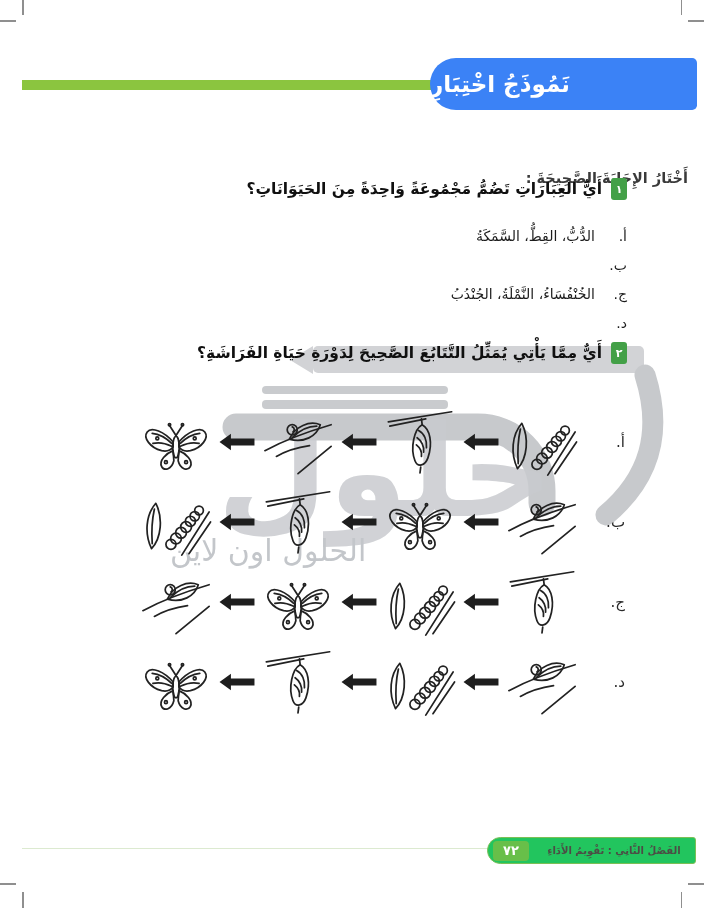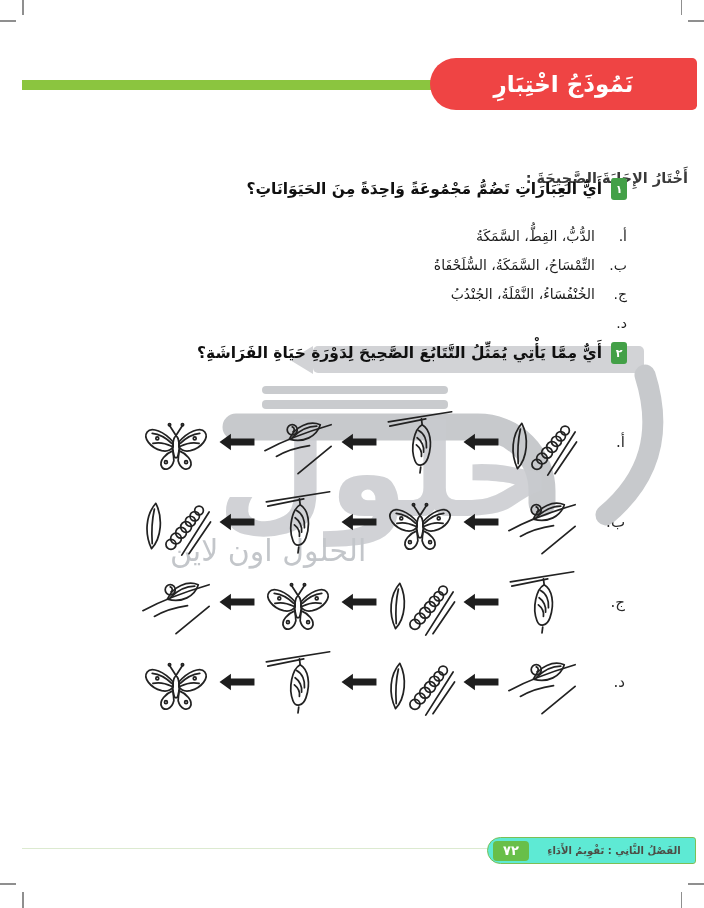--- a/index.html
+++ b/index.html
@@ -5,22 +5,22 @@
   html,body{margin:0;padding:0;background:#fff;}
   .page{
     position:relative;width:704px;height:908px;background:#ffffff;overflow:hidden;
     font-family:"DejaVu Sans",sans-serif;color:#1c1c1c;
   }
   
   .crop{position:absolute;background:#8f8f8f;}
   
   .green-rule{position:absolute;top:80px;left:22px;width:432px;height:10px;background:#8bc53f;}
   .banner{
-    position:absolute;top:58px;left:430px;right:7px;height:52px;background:#ef4444;
-    border-radius:27px 5px 5px 27px;display:flex;align-items:center;justify-content:center;
+    position:absolute;top:58px;left:430px;right:7px;height:52px;background:#3b82f6;
+    border-radius:27px 5px 5px 27px;display:flex;align-items:center;justify-content:flex-end;
     color:#fff;font-size:23px;font-weight:700;direction:rtl;
   }
   .instruction{
     position:absolute;top:134px;right:16px;direction:rtl;
     font-size:14.5px;font-weight:700;color:#3a3a3a;margin-top:36px;
   }
   
   .q-head{
     position:absolute;right:77px;direction:rtl;display:flex;align-items:center;gap:9px;
     font-size:15.5px;font-weight:700;color:#101010;
@@ -52,21 +52,21 @@
     font-size:30px;font-weight:400;color:#c3c6ca;
   }
   .wm-line2{
     position:absolute;top:558px;left:140px;width:470px;text-align:center;
     font-size:23px;color:#bdc1c6;letter-spacing:12px;
   }
   .content{position:absolute;inset:0;z-index:1;}
   
   .footer-rule{position:absolute;top:848px;left:22px;width:466px;height:1px;background:#dcead0;}
   .footer-tab{
-    position:absolute;top:837px;left:487px;right:8px;height:27px;background:#5eead4;
+    position:absolute;top:837px;left:487px;right:8px;height:27px;background:#22c55e;
     border:1.6px solid #7cbf55;border-radius:14px 3px 3px 14px;
     display:flex;align-items:center;direction:ltr;box-sizing:border-box;
   }
   .page-num{
     flex:0 0 auto;width:36px;height:20px;margin-left:5px;background:#68bf49;border-radius:4px;
     color:#fff;font-size:13px;font-weight:700;display:flex;align-items:center;justify-content:center;
   }
   .chapter{
     flex:1;text-align:center;direction:rtl;font-size:10px;font-weight:700;color:#4c4c45;
     padding-left:4px;white-space:nowrap;
@@ -185,21 +185,20 @@
       <span class="q-num">١</span>
       <span>أَيُّ العِبَارَاتِ تَضُمُّ مَجْمُوعَةً وَاحِدَةً مِنَ الحَيَوَانَاتِ؟</span>
     </div>
     <div class="q1-opts">
       <div class="q-opt">
         <span class="letter">أ.</span>
         <span>الدُّبُّ، القِطُّ، السَّمَكَةُ</span>
       </div>
       <div class="q-opt">
         <span class="letter">ب.</span>
-        <span>التِّمْسَاحُ، السَّمَكَةُ، السُّلَحْفَاةُ</span>
       </div>
       <div class="q-opt">
         <span class="letter">ج.</span>
         <span>الخُنْفُسَاءُ، النَّمْلَةُ، الجُنْدُبُ</span>
       </div>
       <div class="q-opt">
         <span class="letter">د.</span>
       </div>
     </div>
 

